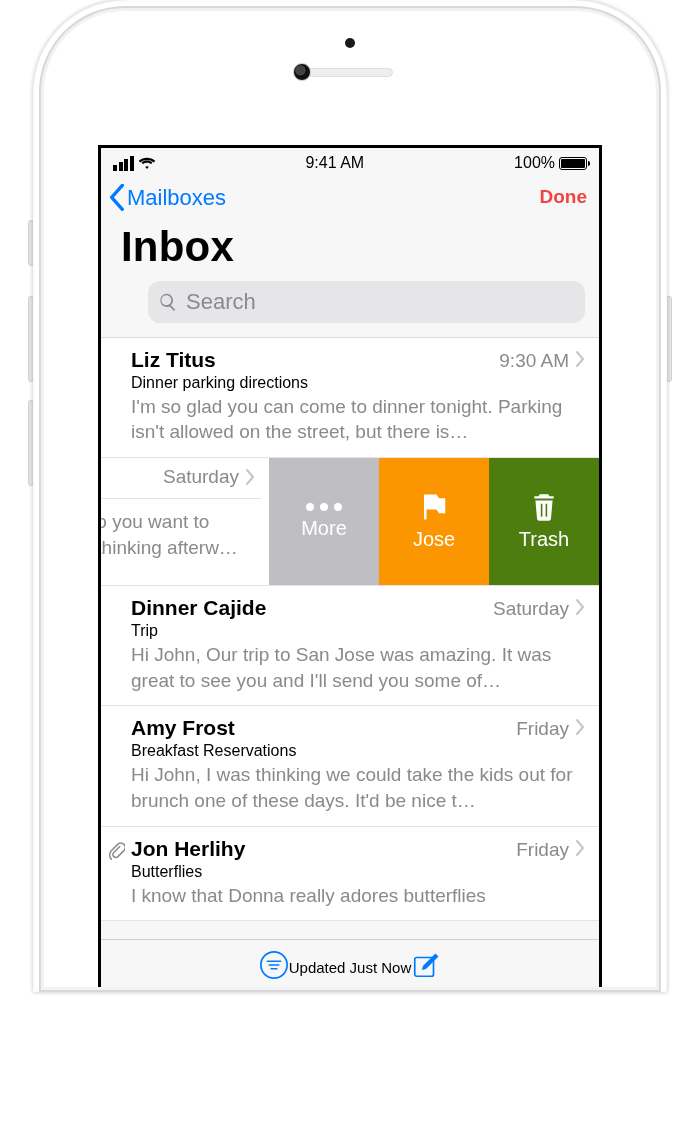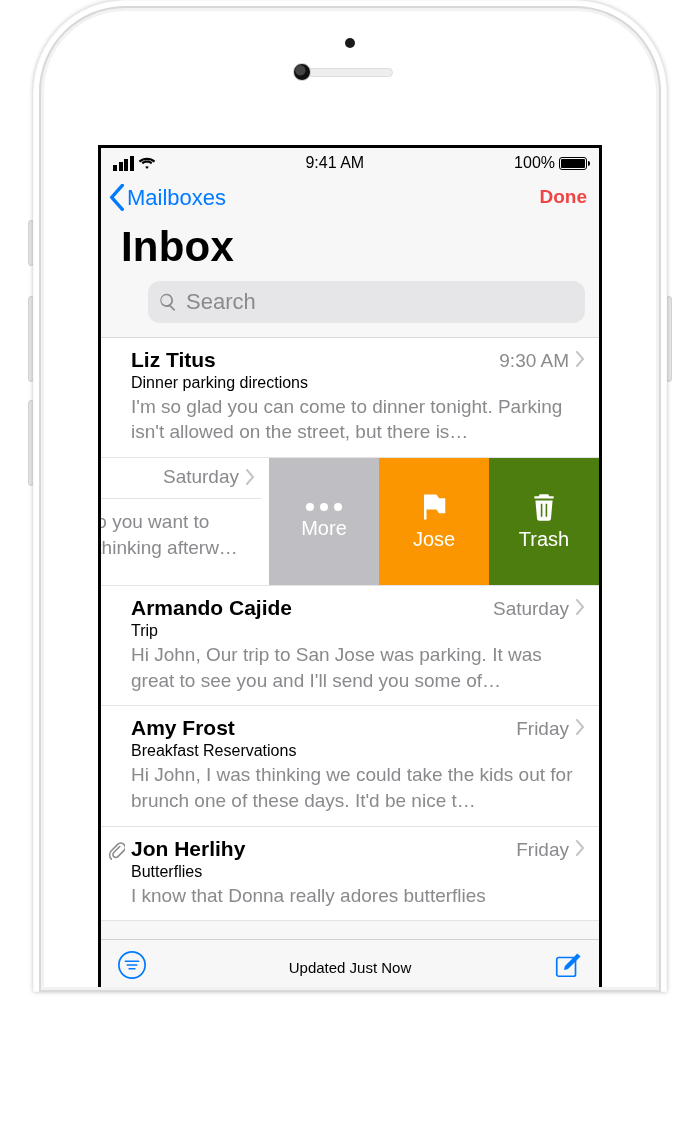--- a/index.html
+++ b/index.html
@@ -113,21 +113,21 @@
     color:#fff; font-size:20px; gap:6px; cursor:pointer;
   }
   .a-more { background:#bfbfc3; }
   .a-flag { background:#fb9600; }
   .a-trash{ background:#4d7c0f; }
   .action svg { width:34px; height:30px; fill:#fff; }
   .dots { display:flex; gap:6px; }
   .dots span { width:8px; height:8px; border-radius:50%; background:#fff; display:block; }
   .toolbar {
     position:absolute; left:0; right:0; bottom:0;
-    display:flex; align-items:center; justify-content:space-between;
+    display:flex; align-items:center; justify-content:center;
     padding:10px 16px 8px; background:rgba(247,247,248,0.98);
     border-top:1px solid #d0d0d3;
   }
   .toolbar .status { font-size:15px; font-weight:500; }
   .tb-btn { color:#007aff; cursor:pointer; }
   .tb-btn svg { width:30px; height:30px; stroke:#007aff; fill:none; stroke-width:1.8; }
   .filter-btn svg { width:30px; height:30px; }
 </style>
 </head>
 <body>
@@ -235,28 +235,28 @@
             <svg viewBox="0 0 24 28">
                 <path d="M4 8h16l-1.5 17c-.1 1-.9 1.8-1.9 1.8H7.4c-1 0-1.8-.8-1.9-1.8L4 8zm5 3v12h1.5V11H9zm4.5 0v12H15V11h-1.5zM8 2h8l1 2h4v2H3V4h4l1-2z"></path>
               </svg>
             <span>Trash</span>
           </div>
         </div>
       </div>
 
       <div class="row">
         <div class="header-line">
-          <span class="sender">Armando Cajide</span>
+          <span class="sender">Dinner Cajide</span>
           <span class="time">Saturday</span>
           <svg class="chev" width="10" height="16" viewBox="0 0 10 16">
               <path d="M2 1l6 7-6 7" stroke="#c5c5c8" stroke-width="2" fill="none" stroke-linecap="round" stroke-linejoin="round"></path>
             </svg>
         </div>
         <div class="subject">Trip</div>
-        <div class="preview">Hi John, Our trip to San Jose was parking. It was great to see you and I'll send you some of…</div>
+        <div class="preview">Hi John, Our trip to San Jose was amazing. It was great to see you and I'll send you some of…</div>
       </div>
 
       <div class="row">
         <div class="header-line">
           <span class="sender">Amy Frost</span>
           <span class="time">Friday</span>
           <svg class="chev" width="10" height="16" viewBox="0 0 10 16">
               <path d="M2 1l6 7-6 7" stroke="#c5c5c8" stroke-width="2" fill="none" stroke-linecap="round" stroke-linejoin="round"></path>
             </svg>
         </div>

